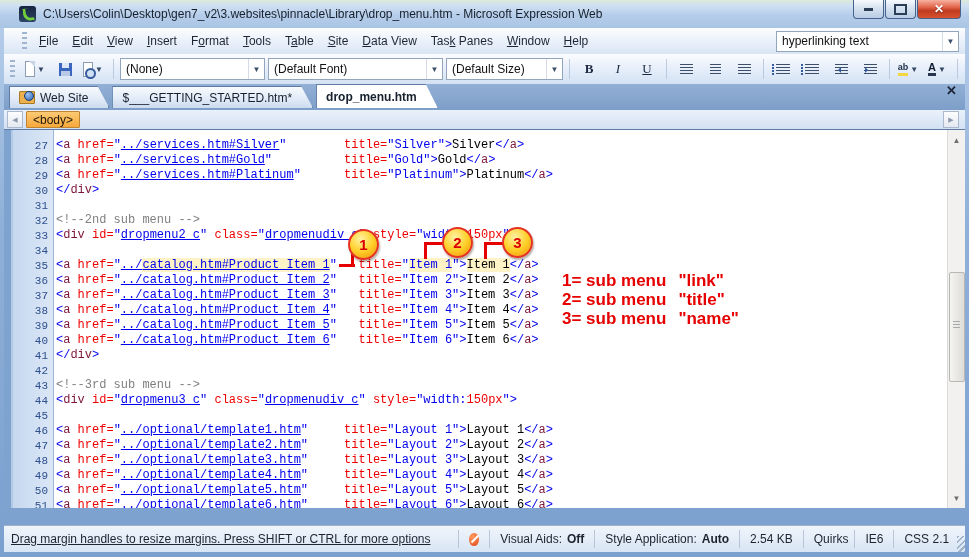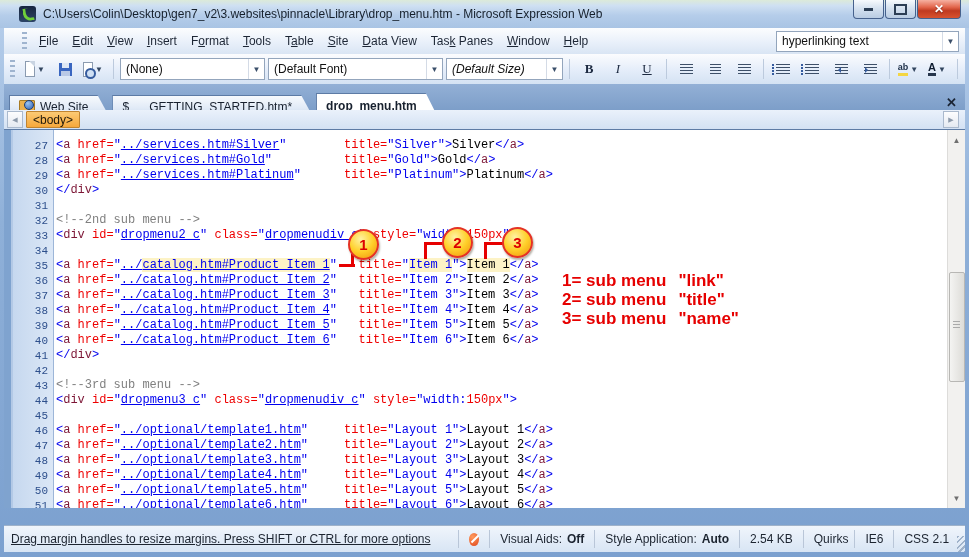--- a/index.html
+++ b/index.html
@@ -52,21 +52,21 @@
   .ico-list::before{content:"";position:absolute;left:-4px;top:0;width:2px;height:11px;background:repeating-linear-gradient(to bottom,#355b9e 0 2px,transparent 2px 3px);}
   .ico-ind{width:13px;height:11px;background:repeating-linear-gradient(to bottom,#3d4f68 0 1px,transparent 1px 3px);position:relative;}
   .ico-ind::after{content:"";position:absolute;left:1px;top:3px;border:3px solid transparent;}
   .ico-ind.out::after{border-right-color:#355b9e;left:0;}
   .ico-ind.in::after{border-left-color:#355b9e;}
   .ico-ab{font-size:9px;font-weight:bold;color:#20324a;border-bottom:3px solid #f4d642;line-height:10px;padding-bottom:1px;}
   .ico-A{font-size:11px;font-weight:bold;color:#101d30;border-bottom:3px solid #27364d;line-height:11px;}
   .combo{height:20px;background:#fff;border:1px solid #93a5bc;display:flex;align-items:center;font-size:12px;
       color:#111;padding-left:5px;flex:0 0 auto;}
   
-  .tabbar{position:absolute;top:84px;left:4px;right:4px;height:42px;display:flex;align-items:center;
+  .tabbar{position:absolute;top:84px;left:4px;right:4px;height:42px;display:flex;align-items:flex-start;
       background:linear-gradient(#93b0d6,#6f93c1);padding-left:5px;}
   .tab{height:21px;display:flex;align-items:center;font-size:12px;color:#17202e;padding:0 20px 0 9px;margin-right:3px;
       background:linear-gradient(#f7fafd,#e2ebf7 55%,#ccdbee);border:1px solid #5d7ba5;border-bottom:none;
       clip-path:polygon(0 0,calc(100% - 12px) 0,100% 100%,0 100%);white-space:nowrap;}
   .tab.active{background:#fff;font-weight:bold;height:23px;}
   .tab .webicon{width:14px;height:11px;background:#ecb14e;border:1px solid #a87b23;border-radius:1px;margin-right:5px;position:relative;}
   .tab .webicon::after{content:"";position:absolute;right:0;top:-1px;width:8px;height:8px;border-radius:50%;
       background:radial-gradient(circle at 35% 30%,#9cc4f2,#2f62b4);border:1px solid #1c3e76;}
   .tab-close{margin-left:auto;margin-bottom:5px;margin-right:8px;font-size:13px;font-weight:bold;color:#1a2434;line-height:13px;}
   
@@ -193,21 +193,21 @@
       </div>
     <div class="tsep"></div>
     <div class="combo" style="width:138px;">
         <span>(None)</span>
         <span class="caret">▼</span>
       </div>
     <div class="combo" style="width:168px;">
         <span>(Default Font)</span>
         <span class="caret">▼</span>
       </div>
-    <div class="combo" style="width:110px;font-style:italic;">
+    <div class="combo" style="width:110px;">
         <span>(Default Size)</span>
         <span class="caret">▼</span>
       </div>
     <div class="tsep"></div>
     <div class="tbtn">
         <span class="bl">B</span>
       </div>
     <div class="tbtn">
         <span class="it">I</span>
       </div>

